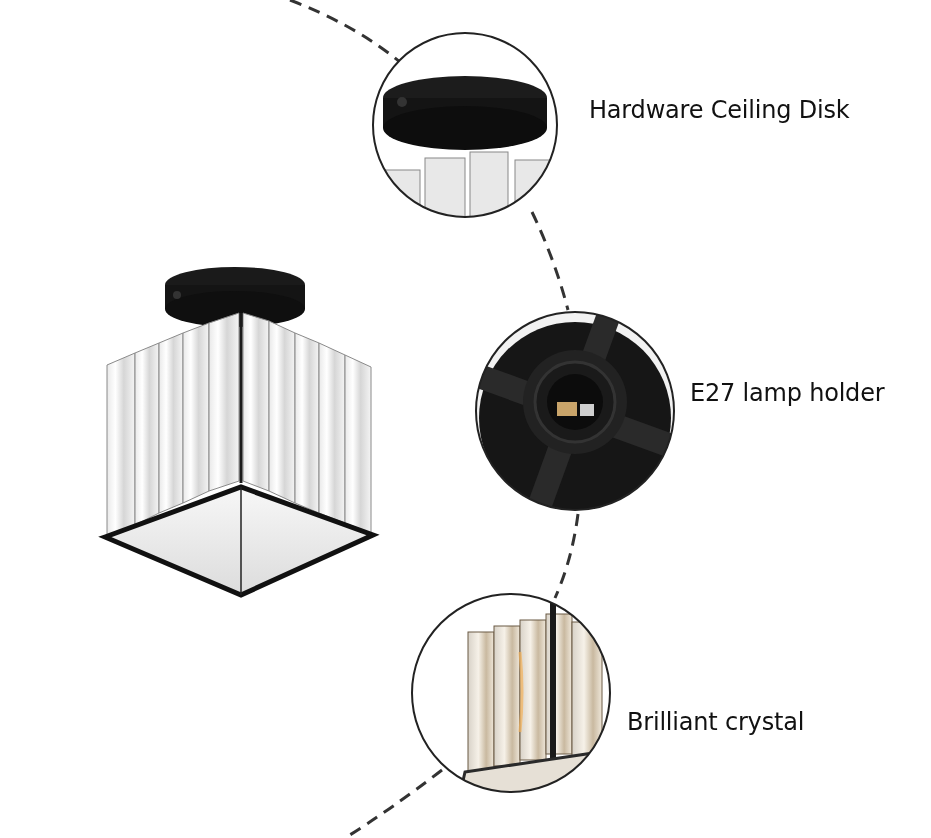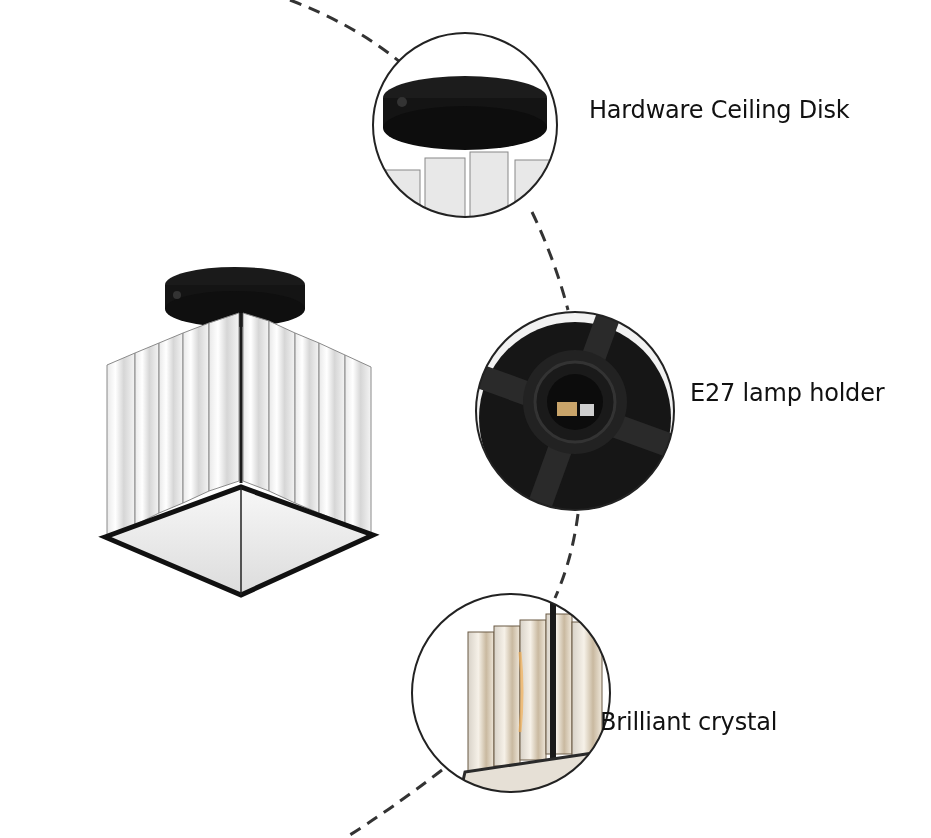--- a/index.html
+++ b/index.html
@@ -128,15 +128,15 @@
         <rect x="110" y="28" width="26" height="140"></rect>
         <rect x="136" y="22" width="26" height="140"></rect>
         <rect x="162" y="30" width="30" height="150"></rect>
       </g>
       <rect x="140" y="0" width="6" height="170" fill="#1a1a1a"></rect>
       <polygon points="55,180 190,160 202,202 50,202" fill="#e6e0d6" stroke="#2a2a2a" stroke-width="3"></polygon>
       <path d="M 110 60 Q 114 100 110 140" stroke="#f4b25a" stroke-width="3" fill="none" opacity="0.7"></path>
     </g>
     <circle cx="101" cy="101" r="99" fill="none" stroke="#222" stroke-width="2"></circle>
   </svg>
-  <div class="label" style="left:600px;top:708px">Brilliant crystal</div>
+  <div class="label" style="left:627px;top:708px">Brilliant crystal</div>
 
 </div>
 
 </body></html>

